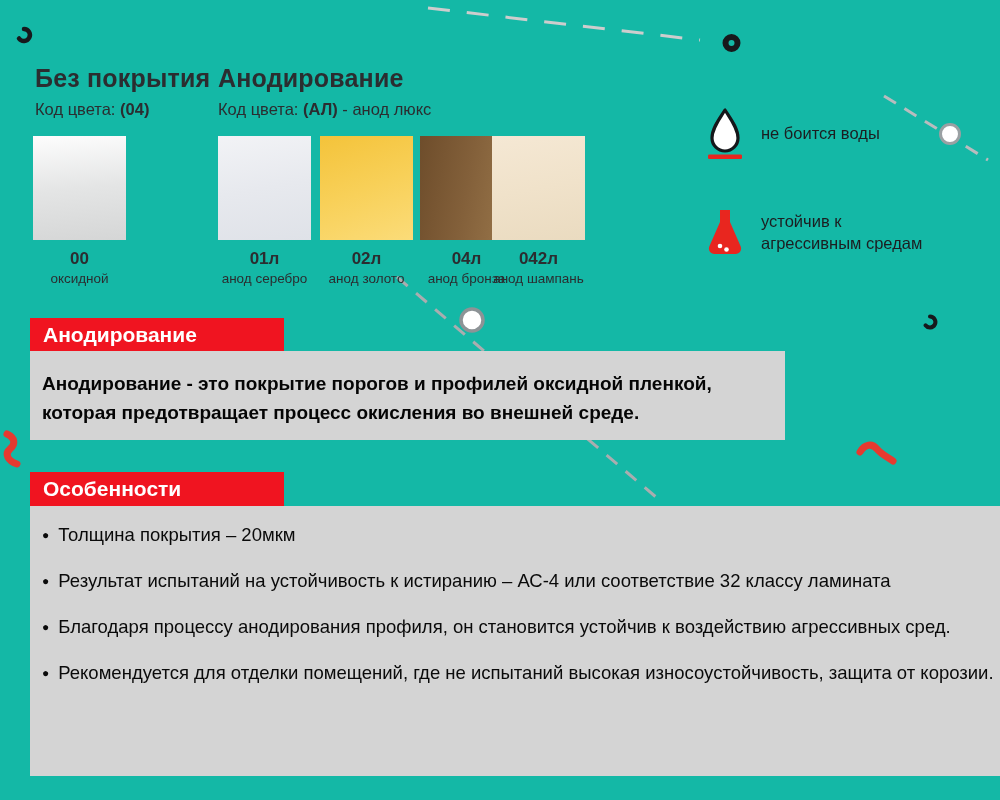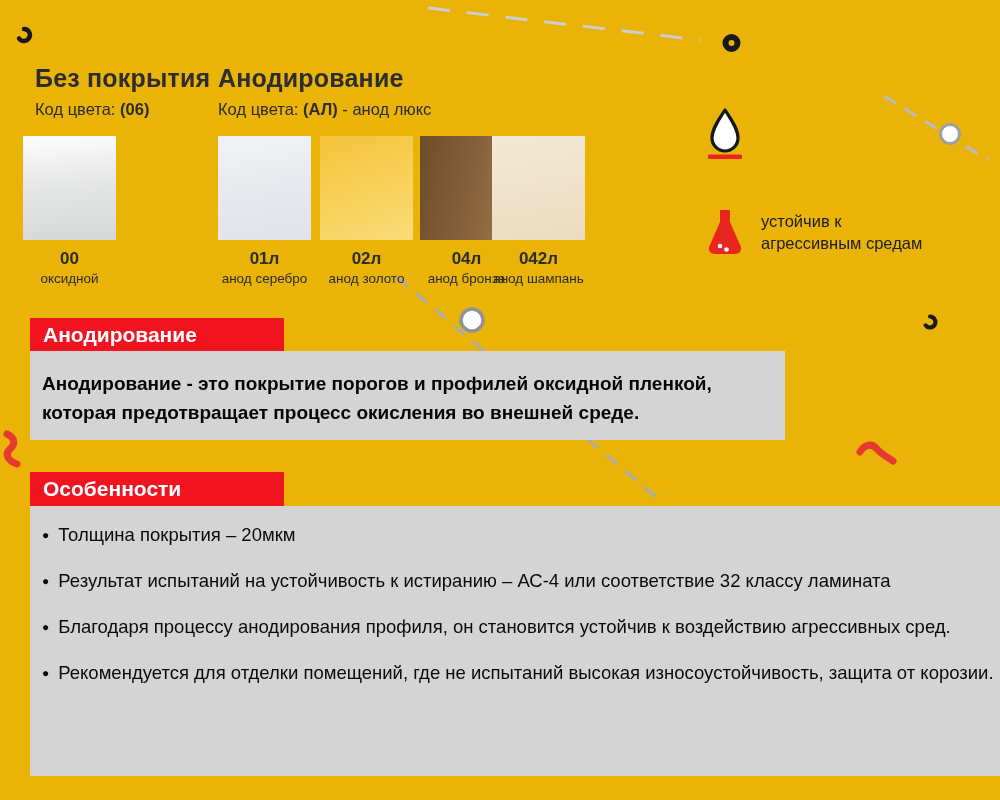--- a/index.html
+++ b/index.html
@@ -1,16 +1,16 @@
 <!DOCTYPE html>
 <html><head>
 <meta charset="utf-8">
 <style>
   html,body{margin:0;padding:0;background:#fff;}
-  .page{position:relative;width:1000px;height:800px;background:#eab308;overflow:hidden;
+  .page{position:relative;width:1000px;height:800px;background:#14b8a6;overflow:hidden;
         font-family:"Liberation Sans",sans-serif;color:#1d1f22;}
   .decor{position:absolute;left:0;top:0;z-index:0;pointer-events:none;}
   .content{position:absolute;left:0;top:0;width:100%;height:100%;z-index:1;}
 
   
   .hdr-block{position:absolute;}
   .hdr-title{font-size:25px;font-weight:700;color:#2b2d30;letter-spacing:.2px;}
   .hdr-sub{margin-top:7px;font-size:16.5px;color:#2b2d30;}
   .hdr-sub b{font-weight:700;}
 
@@ -64,34 +64,34 @@
 
     <circle cx="966" cy="695" r="6.5" fill="none" stroke="#0d0d0d" stroke-width="6.5"></circle>
   </svg>
 
   <div class="content">
 
     <div class="hdr-block" style="left:35px;top:64px;">
       <div class="hdr-title">Без покрытия</div>
       <div class="hdr-sub">
         <span>Код цвета:</span>
-        <b>(06)</b>
+        <b>(04)</b>
       </div>
     </div>
 
     <div class="hdr-block" style="left:218px;top:64px;">
       <div class="hdr-title">Анодирование</div>
       <div class="hdr-sub">
         <span>Код цвета:</span>
         <b>(АЛ)</b>
         <span>- анод люкс</span>
       </div>
     </div>
 
-    <div class="swatch" style="left:23px;">
+    <div class="swatch" style="left:33px;">
       <div class="swatch-chip" style="background: linear-gradient(175deg, rgb(253, 253, 253), rgb(228, 229, 229), rgb(213, 214, 214));"></div>
       <div class="swatch-code">00</div>
       <div class="swatch-name">оксидной</div>
     </div>
     <div class="swatch" style="left:218px;">
       <div class="swatch-chip" style="background: linear-gradient(170deg, rgb(242, 243, 246), rgb(231, 233, 238), rgb(223, 226, 232));"></div>
       <div class="swatch-code">01л</div>
       <div class="swatch-name">анод серебро</div>
     </div>
     <div class="swatch" style="left:320px;">
@@ -110,20 +110,21 @@
       <div class="swatch-name">анод шампань</div>
     </div>
 
     <div class="benefit-row" style="top:106px;height:56px;">
       <span class="benefit-icon">
         <svg width="40" height="54" viewBox="0 0 40 54">
           <path d="M 20 3 C 15 11 7 21 7 31 a 13 13 0 0 0 26 0 C 33 21 25 11 20 3 Z" fill="#ffffff" stroke="#15171a" stroke-width="3.2" stroke-linejoin="round"></path>
           <rect x="3" y="47.5" width="34" height="4.4" rx="1.2" fill="#e8261f"></rect>
         </svg>
       </span>
+      <span class="benefit-text w190">не боится воды</span>
     </div>
 
 
     <div class="benefit-row" style="top:206px;height:54px;">
       <span class="benefit-icon">
         <svg width="38" height="50" viewBox="0 0 38 50">
           <path d="M 14 2 H 24 V 14 L 34.5 38 A 5.5 5.5 0 0 1 29.5 46 H 8.5 A 5.5 5.5 0 0 1 3.5 38 L 14 14 Z" fill="#e8261f"></path>
           <circle cx="14" cy="38" r="2.3" fill="#ffffff"></circle>
           <circle cx="20.5" cy="41.5" r="2.3" fill="#ffffff"></circle>
         </svg>

